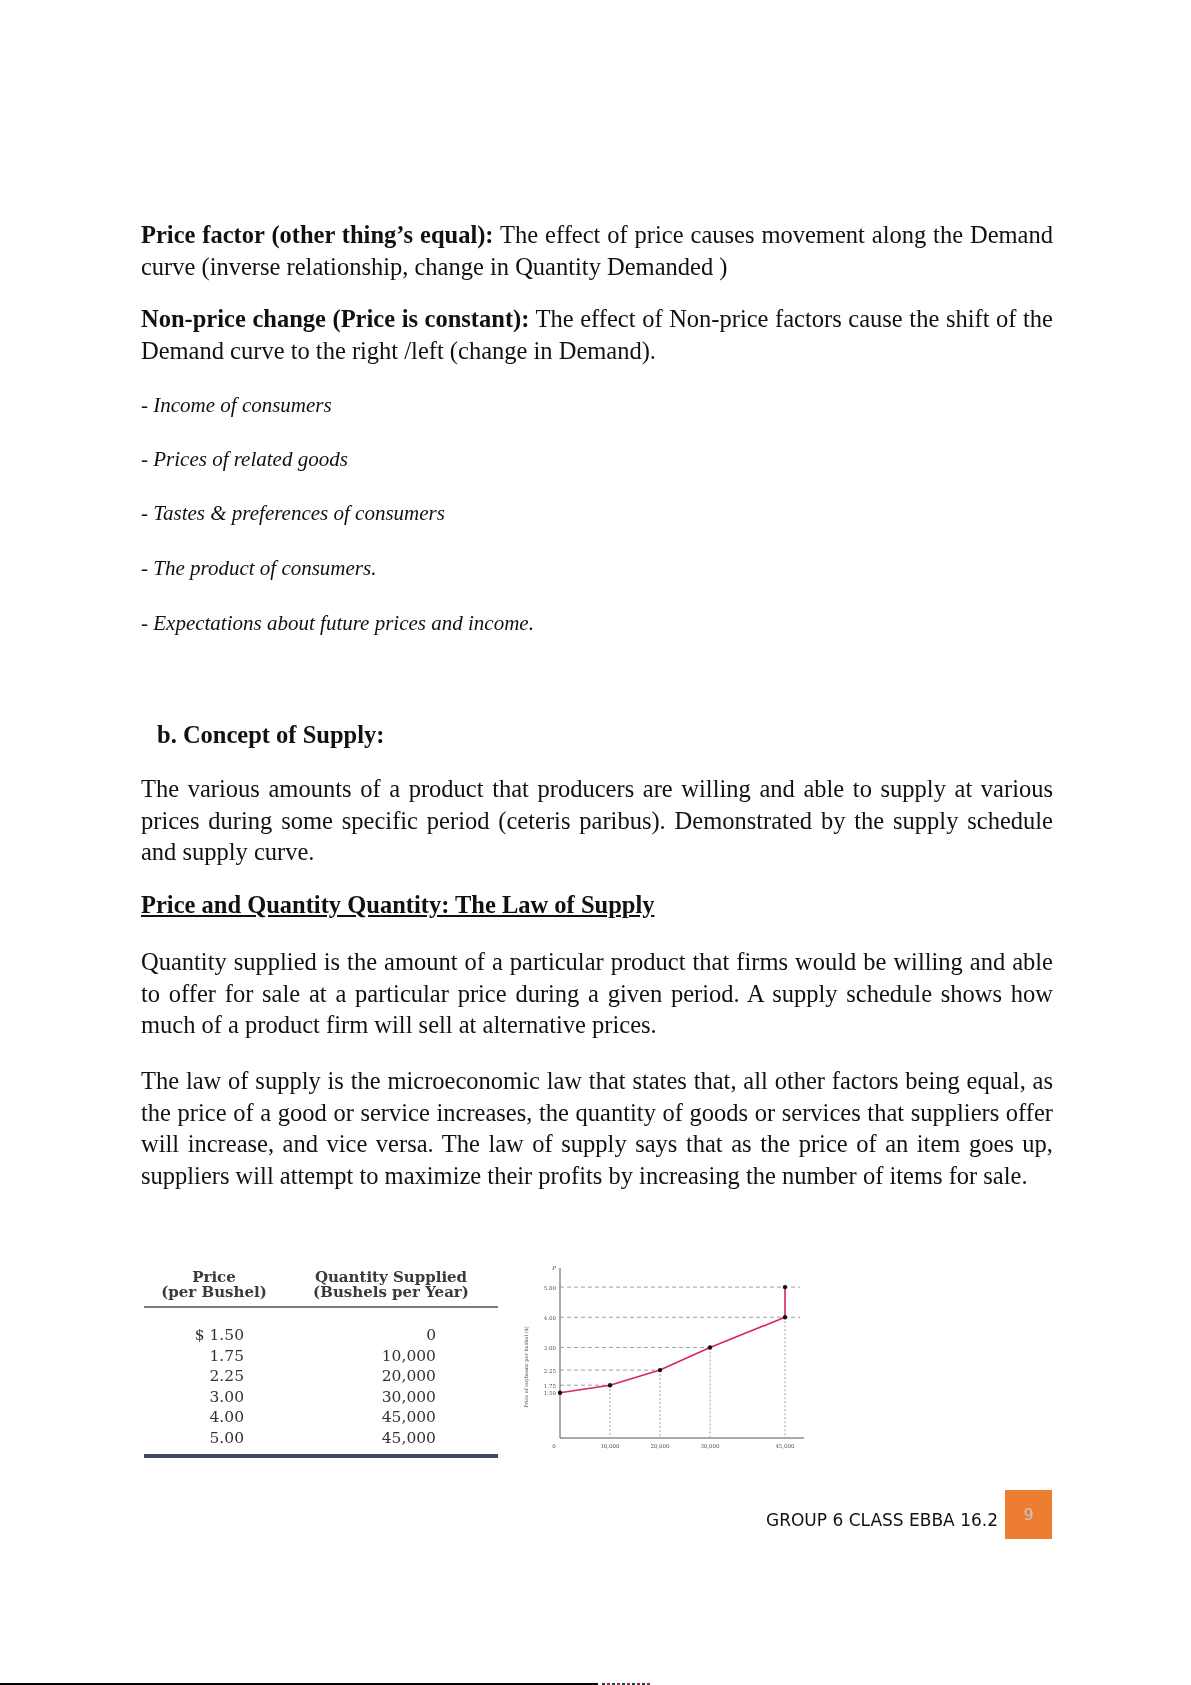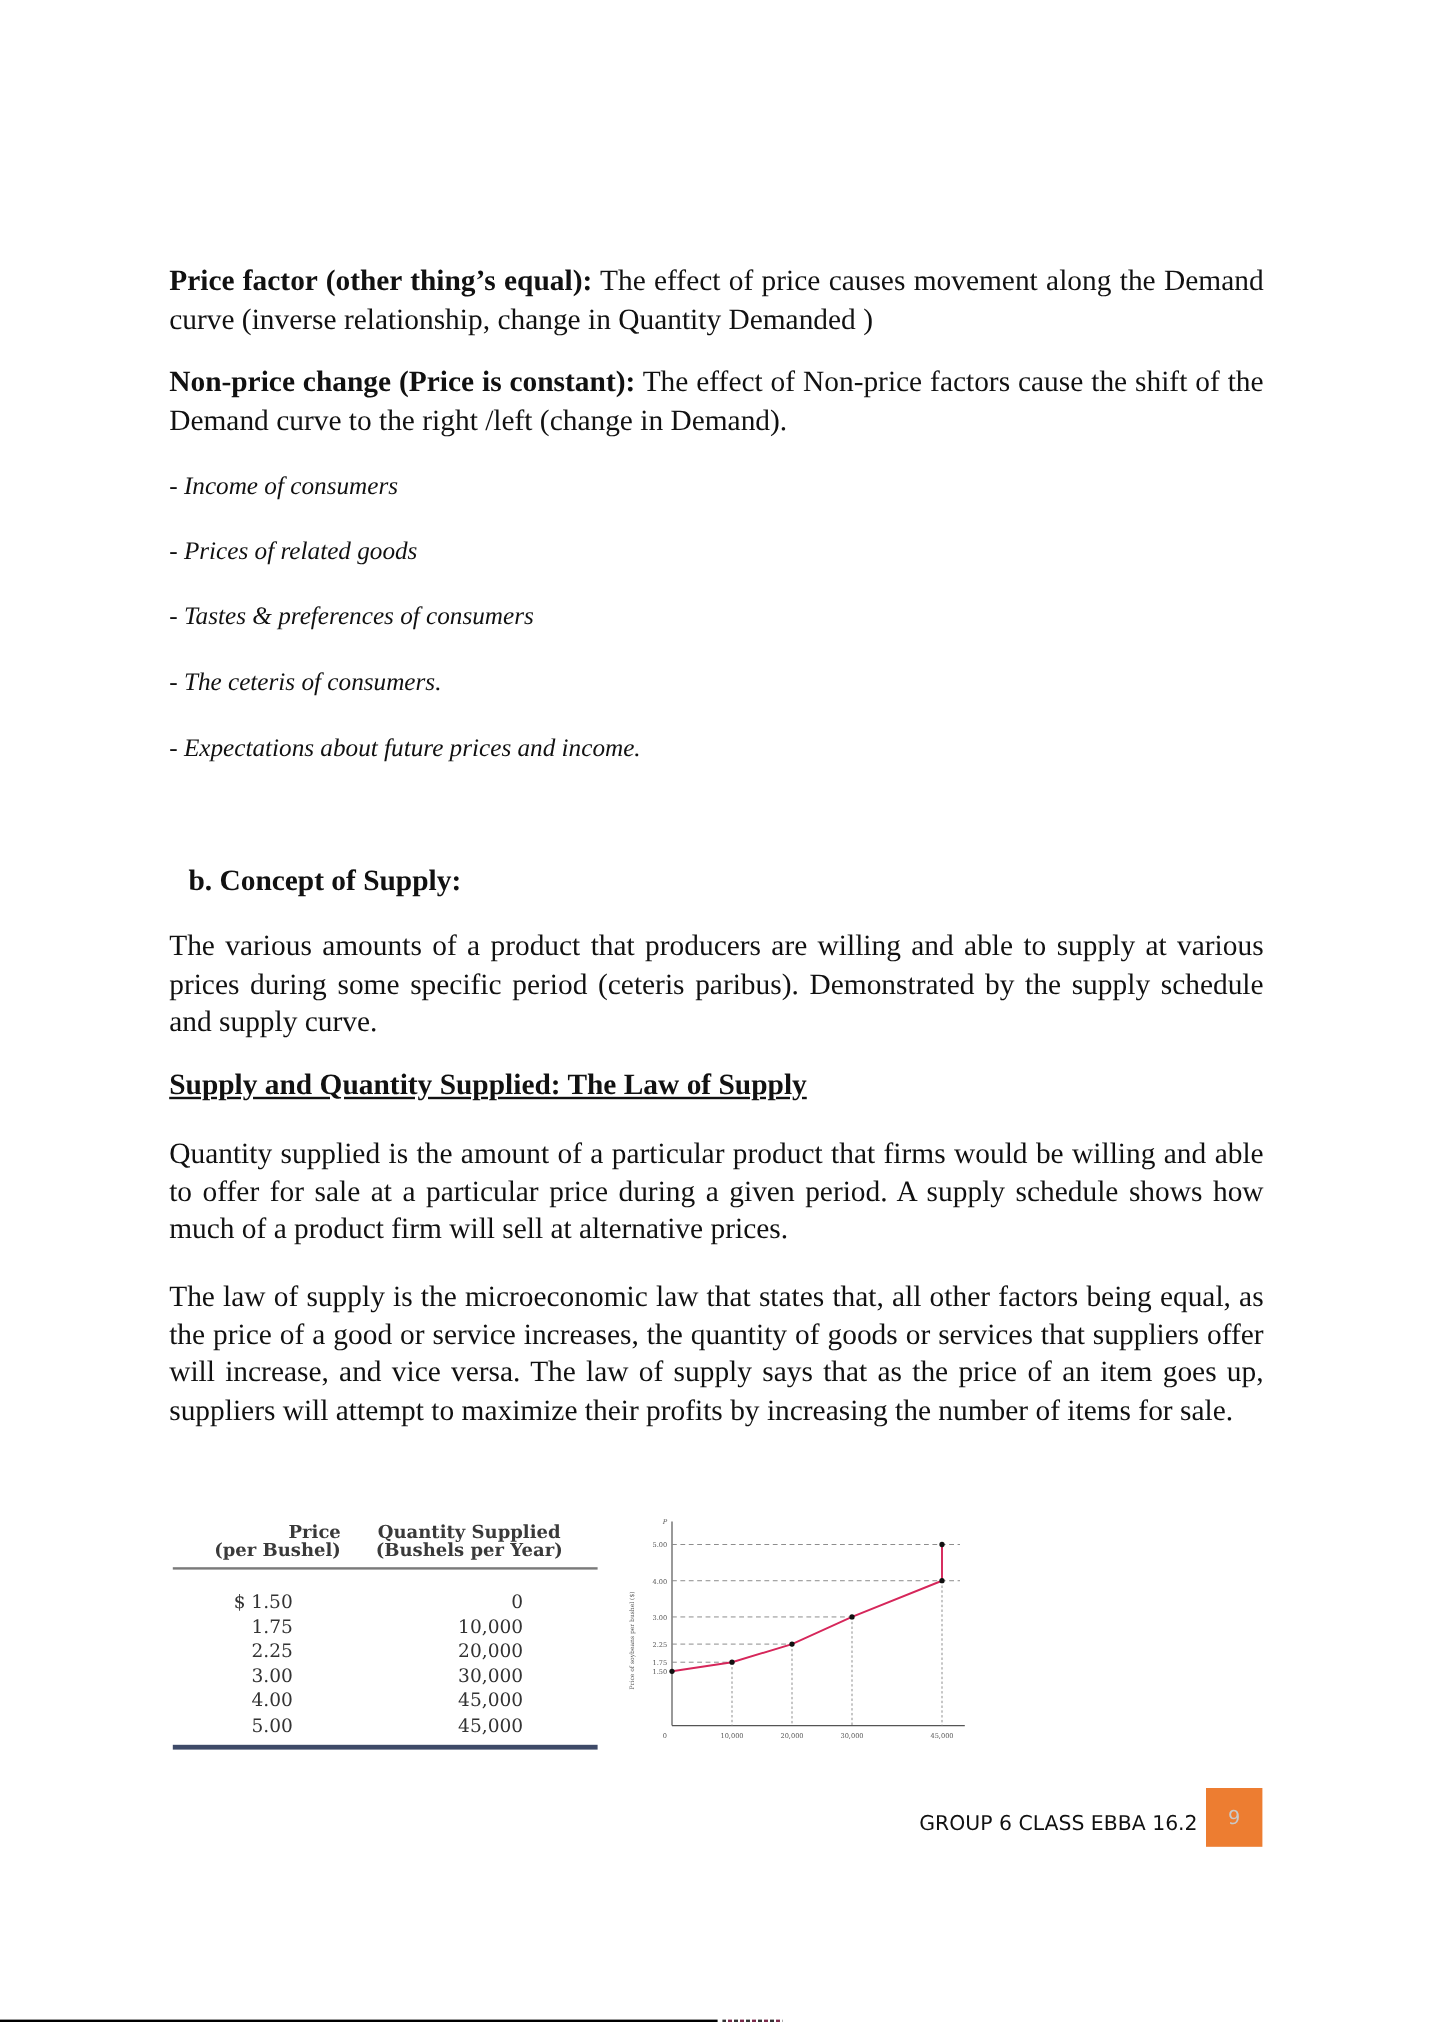--- a/index.html
+++ b/index.html
@@ -17,21 +17,21 @@
     .i { font-style: italic; }
     .u { text-decoration: underline; font-weight: bold; }
     .bullet { position: absolute; left: 141px; font-family: "Liberation Serif", serif; font-size: 21px; color: #111; }
 
     
     .sched {
       position: absolute; left: 144px; top: 1270px; width: 354px;
       font-family: "DejaVu Serif", serif; color: #333;
     }
     .sched .hdr { display: flex; font-size: 15px; line-height: 15px; font-weight: bold; color: #3a3a3a; }
-    .sched .hdr .c1 { width: 140px; text-align: right; }
+    .sched .hdr .c1 { width: 140px; text-align: center; }
     .sched .hdr .c2 { width: 214px; text-align: center; }
     .sched .rule-top { height: 2px; background: #7a7a7a; margin-top: 6px; }
     .sched .rows { padding-top: 17px; }
     .sched .row { display: flex; font-size: 15.5px; line-height: 20.5px; }
     .sched .row .c1 { width: 100px; text-align: right; }
     .sched .row .c2 { width: 192px; text-align: right; }
     .sched .rule-bottom { height: 4px; background: #3e4a68; margin-top: 6px; }
 
     
     .chart { position: absolute; left: 518px; top: 1262px; width: 300px; height: 200px; }
@@ -62,29 +62,29 @@
     <p><span class="b">Price factor (other thing’s equal):</span><span> The effect of price causes movement along the Demand curve (inverse relationship, change in Quantity Demanded )</span></p>
   </div>
 
   <div class="text" style="top:303px;">
     <p><span class="b">Non-price change (Price is constant):</span><span> The effect of Non-price factors cause the shift of the Demand curve to the right /left (change in Demand).</span></p>
   </div>
 
   <div class="bullet i" style="top:393px;">- Income of consumers</div>
   <div class="bullet i" style="top:447px;">- Prices of related goods</div>
   <div class="bullet i" style="top:501px;">- Tastes &amp; preferences of consumers</div>
-  <div class="bullet i" style="top:556px;">- The ceteris of consumers.</div>
+  <div class="bullet i" style="top:556px;">- The product of consumers.</div>
   <div class="bullet i" style="top:611px;">- Expectations about future prices and income.</div>
 
   <div class="text b" style="top:719px;margin-left:16px;">b. Concept of Supply:</div>
 
   <div class="text" style="top:773px;"> The various amounts of a product that producers are willing and able to supply at various prices during some specific period (ceteris paribus).  Demonstrated by the supply schedule and supply curve.</div>
 
   <div class="text" style="top:889px;">
-    <span class="u">Supply and Quantity Supplied: The Law of Supply</span>
+    <span class="u">Price and Quantity Quantity: The Law of Supply</span>
   </div>
 
   <div class="text" style="top:946px;"> Quantity supplied is the amount of a particular product that firms would be willing and able to offer for sale at a particular price during a given period. A supply schedule shows how much of a product firm will sell at alternative prices.</div>
 
   <div class="text" style="top:1065px;">The law of supply is the microeconomic law that states that, all other factors being equal, as the price of a good or service increases, the quantity of goods or services that suppliers offer will increase, and vice versa. The law of supply says that as the price of an item goes up, suppliers will attempt to maximize their profits by increasing the number of items for sale.</div>
 
   <div class="sched">
     <div class="hdr">
       <div class="c1">
         <div>Price</div>

